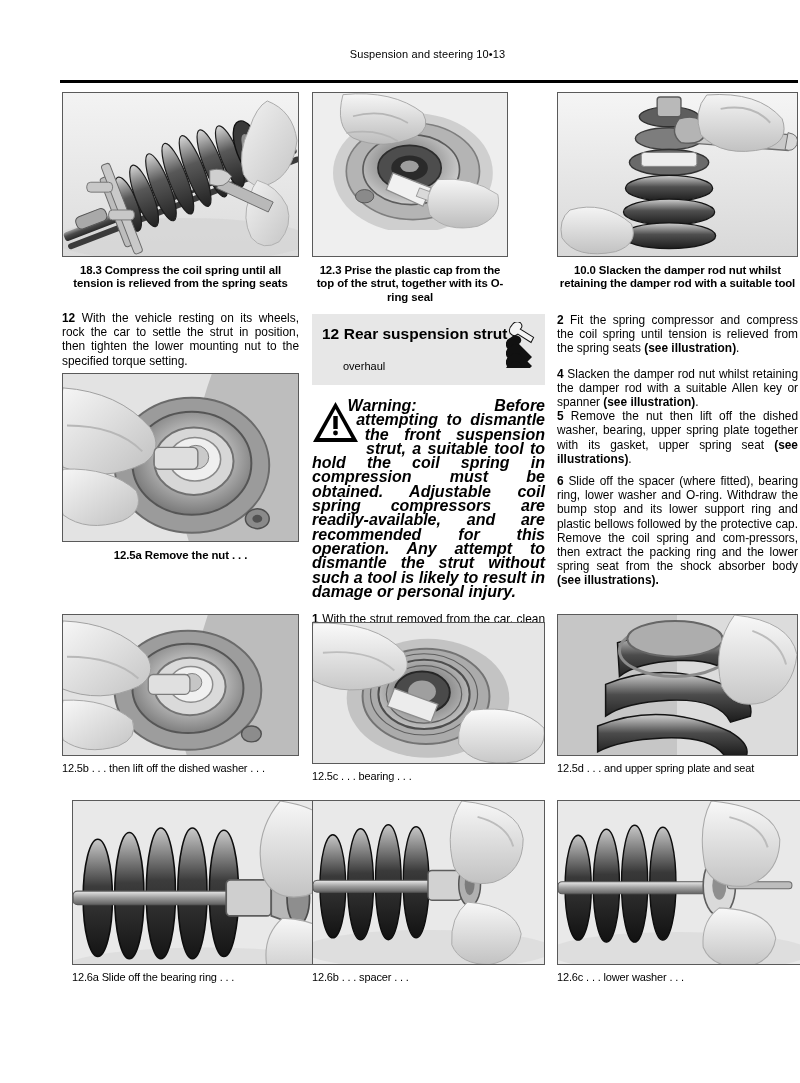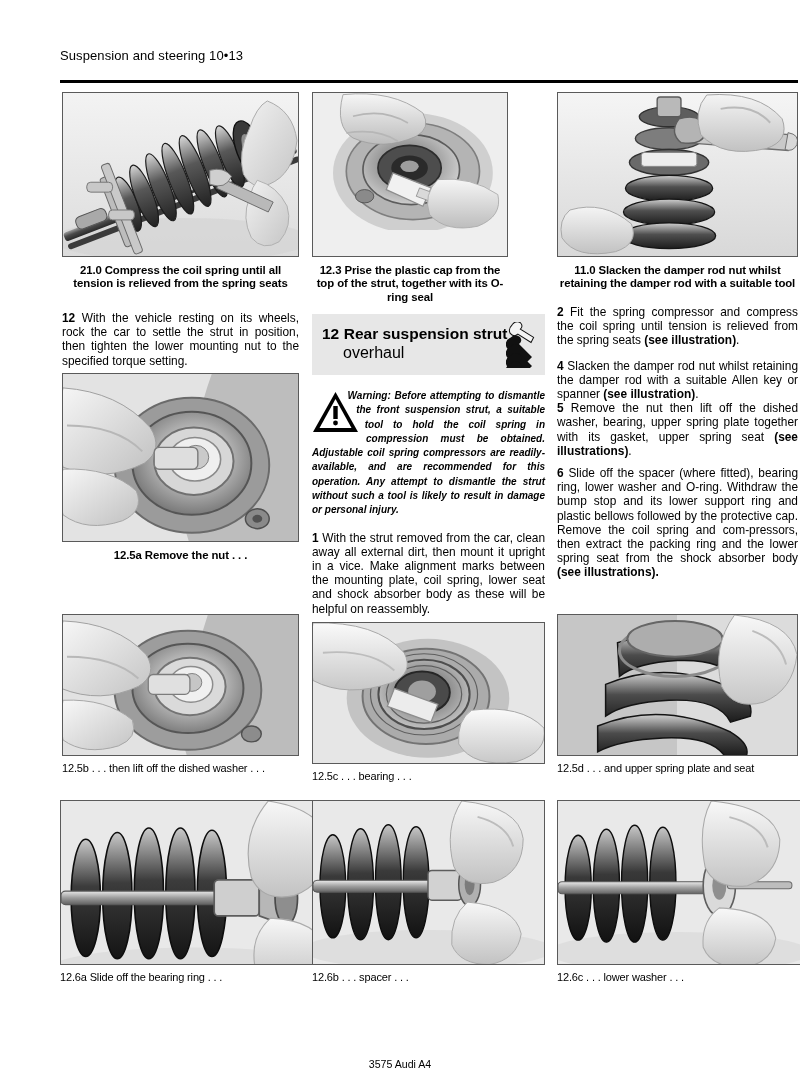--- a/index.html
+++ b/index.html
@@ -9,21 +9,21 @@
     color:#000;
     -webkit-font-smoothing:antialiased;
   }
   .page{position:absolute;left:0;top:0;width:800px;height:1083px;}
 
   
   .header{
     position:absolute;left:60px;top:48px;width:740px;
   }
   .header-title{
-    text-align:left;font-size:13px;letter-spacing:.1px;
+    text-align:center;font-size:11px;letter-spacing:.1px;
     font-weight:400;color:#000;padding-right:5px;
   }
   .header-rule{
     position:absolute;left:60px;top:80px;width:738px;height:3px;background:#000;
   }
 
   
   .photo{
     border:1px solid #5a5a5a;
     background:#efefef;
@@ -57,29 +57,29 @@
     background:#e7e7e7;
     margin-top:16px;
     padding:11px 10px 13px 10px;
     position:relative;
     min-height:46px;
     box-sizing:border-box;
   }
   .sh-num{font-weight:bold;font-size:15.5px;}
   .sh-title{font-weight:bold;font-size:15.5px;}
   .sh-dash{font-weight:normal;font-size:15.5px;}
-  .sh-sub{font-size:16px;font-weight:400;padding-left:21px;display:block;margin-top:1px;}
+  .sh-sub{font-size:11px;font-weight:400;padding-left:21px;display:block;margin-top:17px;}
   .spanners{
     position:absolute;right:9px;top:8px;width:30px;height:46px;
   }
 
   
   .warning{
     margin-top:14px;position:relative;
-    font-style:italic;font-weight:bold;font-size:10px;line-height:14.3px;
+    font-style:italic;font-weight:bold;font-size:16px;line-height:14.3px;
     text-align:justify;
   }
   .warn-icon{
     float:left;width:47px;height:42px;margin:2px 7px 1px 0;
     shape-outside:polygon(0 100%, 50% 0, 100% 100%);
   }
   .cell{position:absolute;}
 
   .footer{
     position:absolute;left:0;top:1058px;width:800px;text-align:center;
@@ -141,21 +141,21 @@
           <rect x="50" y="46" width="9" height="96" rx="3" fill="#c9c9c9" stroke="#6a6a6a"></rect>
         </g>
         <path d="M206 8 q26 10 30 40 q-4 34 -28 44 q-18 6 -26 -10 q-6 -22 6 -46 q7 -22 18 -28z" fill="url(#hand1)" stroke="#aaa" stroke-width="1"></path>
         <path d="M196 88 q20 6 30 26 q6 20 -8 36 q-16 10 -28 -4 q-10 -20 -2 -40 q3 -12 8 -18z" fill="url(#hand1)" stroke="#b0b0b0" stroke-width="1"></path>
         <path d="M160 86 l52 24 l-5 10 l-52 -24z" fill="#b9b9b9" stroke="#6d6d6d"></path>
         <path d="M148 78 q14 -4 22 6 q-6 14 -22 8z" fill="#cfcfcf" stroke="#7a7a7a"></path>
         <rect x="24" y="90" width="26" height="10" rx="4" fill="#c8c8c8" stroke="#777"></rect>
         <rect x="46" y="118" width="26" height="10" rx="4" fill="#c8c8c8" stroke="#777"></rect>
       </svg>
     </div>
-    <div class="caption">21.0  Compress the coil spring until all tension is relieved from the spring seats</div>
+    <div class="caption">18.3  Compress the coil spring until all tension is relieved from the spring seats</div>
   </div>
 
   <div class="cell" style="left:312px;top:92px;width:196px;">
     <div class="photo" style="height:165px;">
       <svg class="ph-inner" viewBox="0 0 233 165" preserveAspectRatio="none">
         <defs>
           <radialGradient id="m2" cx=".45" cy=".42" r=".62">
             <stop offset="0" stop-color="#6d6d6d"></stop>
               <stop offset=".5" stop-color="#9e9e9e"></stop>
               <stop offset="1" stop-color="#d5d5d5"></stop>
@@ -217,21 +217,21 @@
           <rect x="84" y="60" width="56" height="14" rx="3" fill="#ededed" stroke="#878787"></rect>
         </g>
         <path d="M128 32 l104 10 l0 16 l-104 -8z" fill="#c9c9c9" stroke="#6f6f6f" stroke-width="1.4"></path>
         <path d="M232 40 q12 2 9 12 q-4 8 -12 5 z" fill="#d8d8d8" stroke="#6f6f6f"></path>
         <path d="M122 26 q22 -6 28 10 q-2 18 -26 14 q-12 -10 -2 -24z" fill="#b4b4b4" stroke="#5e5e5e" stroke-width="1.4"></path>
         <path d="M150 2 q52 -4 76 24 q8 22 -16 30 q-44 10 -66 -14 q-8 -24 6 -40z" fill="url(#hand4)" stroke="#a4a4a4" stroke-width="1"></path>
         <path d="M164 16 q32 -6 50 14" fill="none" stroke="#b9b9b9" stroke-width="2"></path>
         <path d="M12 118 q34 -10 62 14 q8 20 -16 28 q-40 8 -54 -14 q-4 -18 8 -28z" fill="url(#hand4)" stroke="#a8a8a8"></path>
       </svg>
     </div>
-    <div class="caption">11.0  Slacken the damper rod nut whilst retaining the damper rod with a suitable tool</div>
+    <div class="caption">10.0  Slacken the damper rod nut whilst retaining the damper rod with a suitable tool</div>
   </div>
 
   <div class="cell" style="left:62px;top:298px;width:237px;">
     <div class="body-text">
       <span class="stepnum">12</span><span> With the vehicle resting on its wheels, rock the car to settle the strut in position, then tighten the lower mounting nut to the specified torque setting.</span>
     </div>
   </div>
 
   <div class="cell" style="left:62px;top:373px;width:237px;">
     <div class="photo" style="height:169px;">
@@ -303,21 +303,21 @@
       </svg>
       <span>Warning:</span><span> Before attempting to dismantle the front suspension strut, a suitable tool to hold the coil spring in compression must be obtained. Adjustable coil spring compressors are readily-available, and are recommended for this operation. Any attempt to dismantle the strut without such a tool is likely to result in damage or personal injury.</span>
     </div>
 
     <div class="body-text" style="margin-top:13px;">
       <span class="stepnum">1</span><span> With the strut removed from the car, clean away all external dirt, then mount it upright in a vice. Make alignment marks between the mounting plate, coil spring, lower seat and shock absorber body as these will be helpful on reassembly.</span>
     </div>
   </div>
 
   <div class="cell" style="left:557px;top:297px;width:241px;">
-    <div class="body-text r" style="margin-top:8px;">
+    <div class="body-text r" style="margin-top:16px;">
       <span class="stepnum">2</span><span> Fit the spring compressor and compress the coil spring until tension is relieved from the spring seats </span><b>(see illustration)</b><span>.</span>
     </div>
     <div class="body-text" style="margin-top:11px;">
       <span class="stepnum">4</span><span> Slacken the damper rod nut whilst retaining the damper rod with a suitable Allen key or spanner </span><b>(see illustration)</b><span>.</span>
     </div>
     <div class="body-text" style="margin-top:0;">
       <span class="stepnum">5</span><span> Remove the nut then lift off the dished washer, bearing, upper spring plate together with its gasket, upper spring seat </span><b>(see illustrations)</b><span>.</span>
     </div>
     <div class="body-text" style="margin-top:8px;">
       <span class="stepnum">6</span><span> Slide off the spacer (where fitted), bearing ring, lower washer and O-ring. Withdraw the bump stop and its lower support ring and plastic bellows followed by the  protective cap. Remove the coil spring and com-pressors, then extract the packing ring and the lower spring seat from the shock absorber body </span><b>(see illustrations).</b>
@@ -411,21 +411,21 @@
         </g>
         <ellipse cx="118" cy="36" rx="56" ry="26" fill="none" stroke="#8b8b8b" stroke-width="3"></ellipse>
         <ellipse cx="118" cy="24" rx="48" ry="18" fill="#adadad" stroke="#666" stroke-width="2"></ellipse>
         <path d="M178 0 q56 6 63 40 q-4 36 -34 48 q-30 8 -42 -16 q-10 -40 13 -72z" fill="url(#h5d)" stroke="#a9a9a9"></path>
         <path d="M196 16 q28 10 34 34" fill="none" stroke="#bcbcbc" stroke-width="2"></path>
       </svg>
     </div>
     <div class="caption-sm">12.5d  . . . and upper spring plate and seat</div>
   </div>
 
-  <div class="cell" style="left:60px;top:800px;width:269px;">
+  <div class="cell" style="left:72px;top:800px;width:269px;">
     <div class="photo" style="height:165px;">
       <svg class="ph-inner" viewBox="0 0 237 165" preserveAspectRatio="none">
         <defs>
           <linearGradient id="s6a" x1="0" y1="0" x2="0" y2="1">
             <stop offset="0" stop-color="#cacaca"></stop>
               <stop offset=".4" stop-color="#3c3c3c"></stop>
               <stop offset="1" stop-color="#141414"></stop>
           </linearGradient>
           <linearGradient id="h6a" x1="0" y1="0" x2="0" y2="1">
             <stop offset="0" stop-color="#f7f7f7"></stop>
@@ -528,15 +528,14 @@
         <ellipse cx="160" cy="84" rx="7" ry="14" fill="#8f8f8f"></ellipse>
         <rect x="168" y="80" width="64" height="7" rx="3" fill="#bdbdbd" stroke="#6b6b6b"></rect>
         <path d="M152 0 q62 6 68 38 q0 34 -32 46 q-32 4 -42 -18 q-8 -40 6 -66z" fill="url(#h6c)" stroke="#a8a8a8"></path>
         <path d="M170 16 q32 8 38 30" fill="none" stroke="#bcbcbc" stroke-width="2"></path>
         <path d="M160 106 q50 2 56 30 q-4 26 -34 29 q-30 0 -38 -20 q-2 -26 16 -39z" fill="url(#h6c)" stroke="#ababab"></path>
       </svg>
     </div>
     <div class="caption-sm">12.6c  . . . lower washer . . .</div>
   </div>
 
-  <div class="footer">3575 Audi A4</div>
 
 </div>
 
 </body></html>

